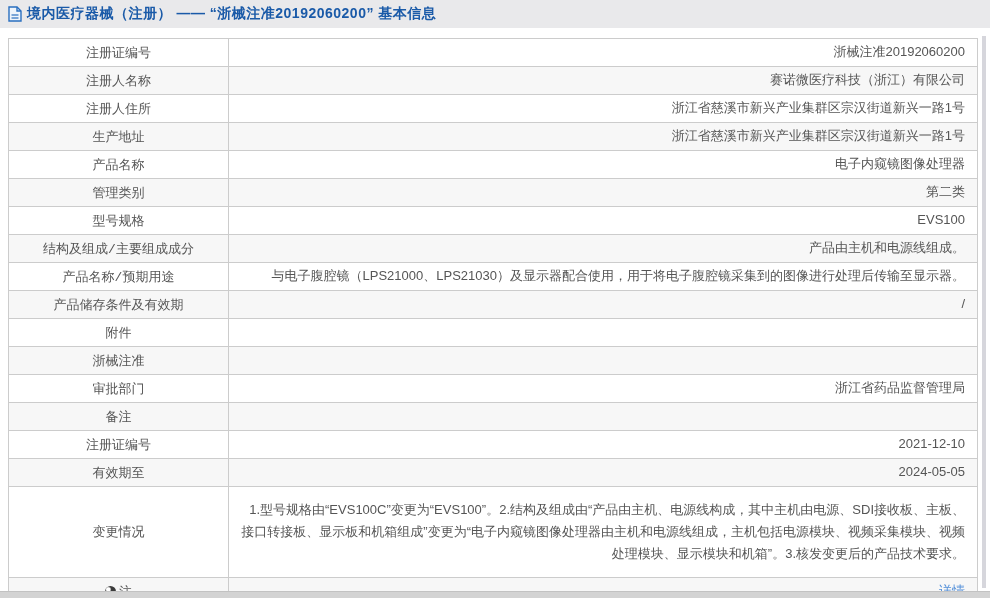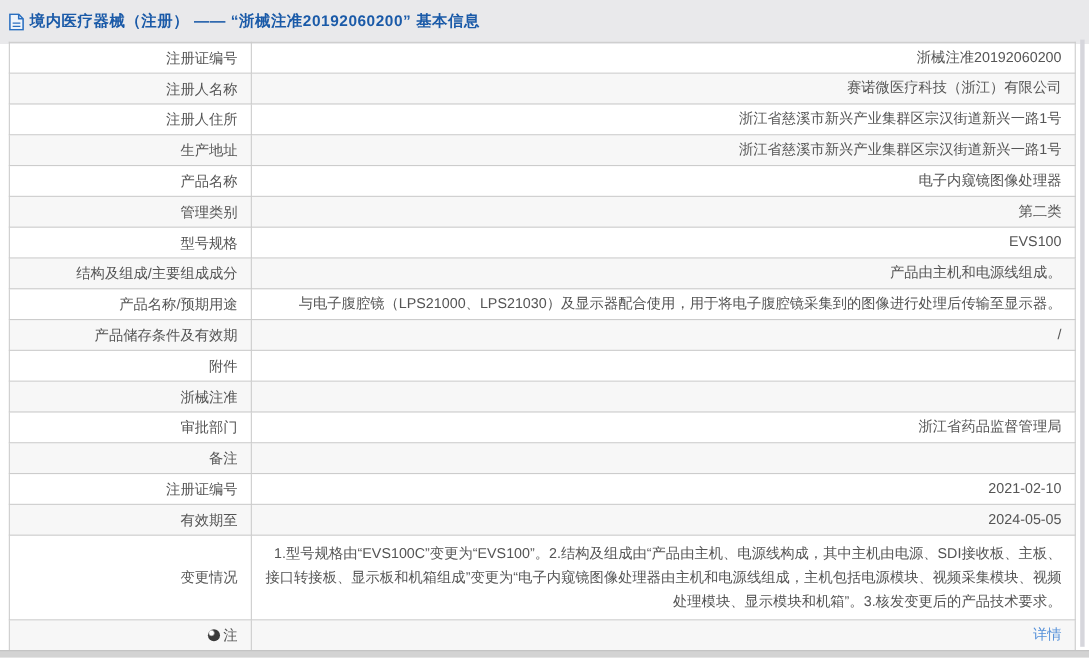--- a/index.html
+++ b/index.html
@@ -6,21 +6,21 @@
   html, body {
     width: 990px; height: 598px;
     background: #ffffff;
     font-family: "Liberation Sans", "DejaVu Sans", sans-serif;
     position: relative;
     overflow: hidden;
   }
   .header-bar {
     position: absolute;
     top: 0; left: 0; right: 0;
-    height: 40px;
+    height: 28px;
     background: #e9e9eb;
     display: flex;
     align-items: center;
     padding-left: 8px;
   }
   .doc-icon {
     width: 14px; height: 16px;
     margin-right: 5px;
     flex: 0 0 auto;
   }
@@ -40,32 +40,33 @@
   }
   .info-table td {
     border: 1px solid #cccccc;
     font-size: 13px;
     color: #555555;
     padding: 3px 12px;
     vertical-align: middle;
   }
   .info-table td.cell-label {
     width: 220px;
-    text-align: right;
+    text-align: center;
     white-space: nowrap;
+    font-family: Liberation Mono, monospace;
   }
   .info-table td.cell-value {
     text-align: right;
     line-height: 1.6;
     word-break: break-all;
   }
   .info-table tr { height: 28px; }
   .info-table tr:nth-child(even) { background: #f7f7f7; }
   .info-table tr.row-tall { height: auto; }
-  .info-table tr.row-tall td.cell-value { padding: 5px 12px; line-height: 1.7; }
+  .info-table tr.row-tall td.cell-value { padding: 12px 12px; line-height: 1.7; }
   .note-icon {
     display: inline-block;
     width: 11px; height: 11px;
     border-radius: 50%;
     background: radial-gradient(circle at 30% 32%, #ffffff 0 16%, #3b3b3b 30%);
     vertical-align: -1px;
     margin-right: 3px;
   }
   a.detail-link {
     color: #5490d9;
@@ -152,21 +153,21 @@
   <tr>
     <td class="cell-label">审批部门</td>
     <td class="cell-value">浙江省药品监督管理局</td>
   </tr>
   <tr>
     <td class="cell-label">备注</td>
     <td class="cell-value"></td>
   </tr>
   <tr>
     <td class="cell-label">注册证编号</td>
-    <td class="cell-value">2021-02-10</td>
+    <td class="cell-value">2021-12-10</td>
   </tr>
   <tr>
     <td class="cell-label">有效期至</td>
     <td class="cell-value">2024-05-05</td>
   </tr>
   <tr class="row-tall">
     <td class="cell-label">变更情况</td>
     <td class="cell-value">1.型号规格由“EVS100C”变更为“EVS100”。2.结构及组成由“产品由主机、电源线构成，其中主机由电源、SDI接收板、主板、接口转接板、显示板和机箱组成”变更为“电子内窥镜图像处理器由主机和电源线组成，主机包括电源模块、视频采集模块、视频处理模块、显示模块和机箱”。3.核发变更后的产品技术要求。</td>
   </tr>
   <tr>

